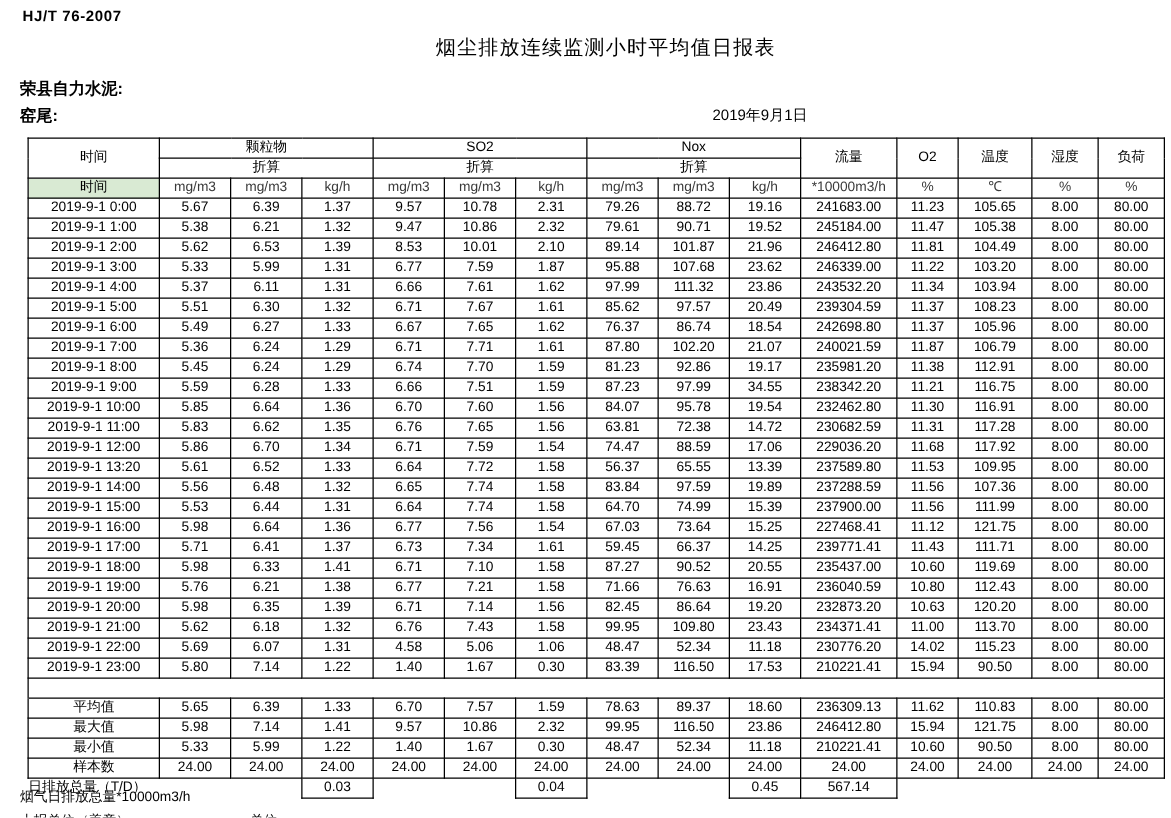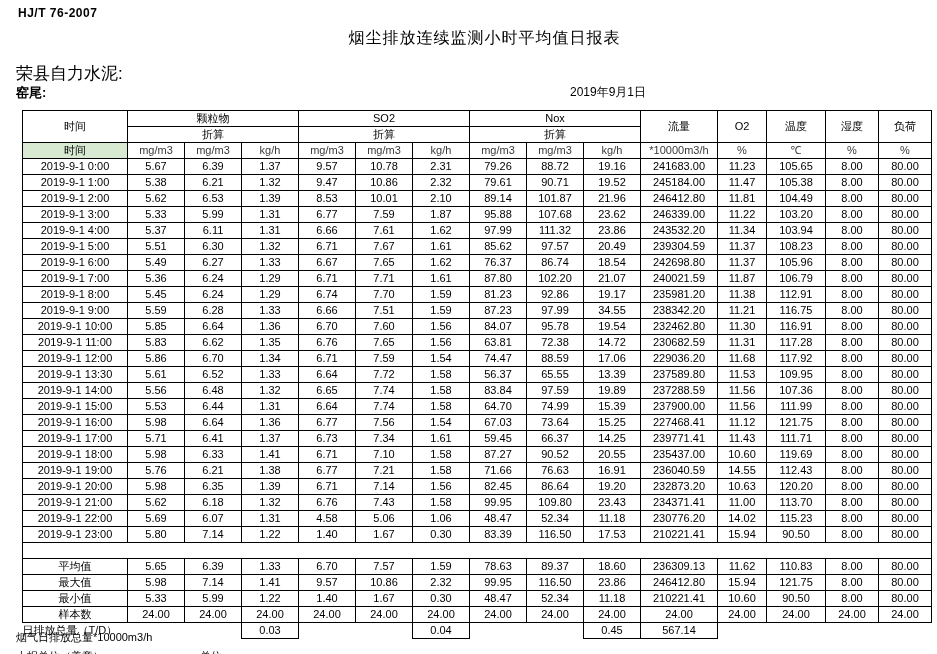--- a/index.html
+++ b/index.html
@@ -36,22 +36,22 @@
     top: 28px;
     text-align: center;
     font-size: 16px;
     font-weight: normal;
     letter-spacing: 1px;
   }
   .company {
     position: absolute;
     left: 16px;
     top: 62px;
-    font-size: 17px;
-    font-weight: normal;
+    font-size: 13px;
+    font-weight: bold;
   }
   .dept {
     position: absolute;
     left: 16px;
     top: 84px;
     font-size: 13px;
     font-weight: bold;
     text-align: right;
   }
   .report-date {
@@ -380,21 +380,21 @@
           <td class="col-v">74.47</td>
           <td class="col-v">88.59</td>
           <td class="col-v">17.06</td>
           <td class="col-flow">229036.20</td>
           <td class="col-o2">11.68</td>
           <td class="col-temp">117.92</td>
           <td class="col-hum">8.00</td>
           <td class="col-load">80.00</td>
         </tr>
         <tr class="data-row">
-          <td class="col-time">2019-9-1 13:30</td>
+          <td class="col-time">2019-9-1 13:20</td>
           <td class="col-v">5.61</td>
           <td class="col-v">6.52</td>
           <td class="col-v">1.33</td>
           <td class="col-v">6.64</td>
           <td class="col-v">7.72</td>
           <td class="col-v">1.58</td>
           <td class="col-v">56.37</td>
           <td class="col-v">65.55</td>
           <td class="col-v">13.39</td>
           <td class="col-flow">237589.80</td>
@@ -493,21 +493,21 @@
           <td class="col-v">5.76</td>
           <td class="col-v">6.21</td>
           <td class="col-v">1.38</td>
           <td class="col-v">6.77</td>
           <td class="col-v">7.21</td>
           <td class="col-v">1.58</td>
           <td class="col-v">71.66</td>
           <td class="col-v">76.63</td>
           <td class="col-v">16.91</td>
           <td class="col-flow">236040.59</td>
-          <td class="col-o2">14.55</td>
+          <td class="col-o2">10.80</td>
           <td class="col-temp">112.43</td>
           <td class="col-hum">8.00</td>
           <td class="col-load">80.00</td>
         </tr>
         <tr class="data-row">
           <td class="col-time">2019-9-1 20:00</td>
           <td class="col-v">5.98</td>
           <td class="col-v">6.35</td>
           <td class="col-v">1.39</td>
           <td class="col-v">6.71</td>

